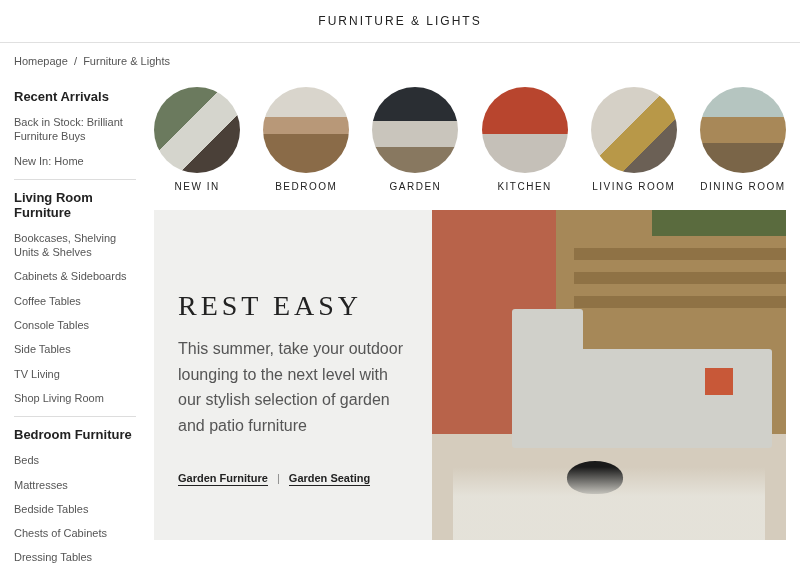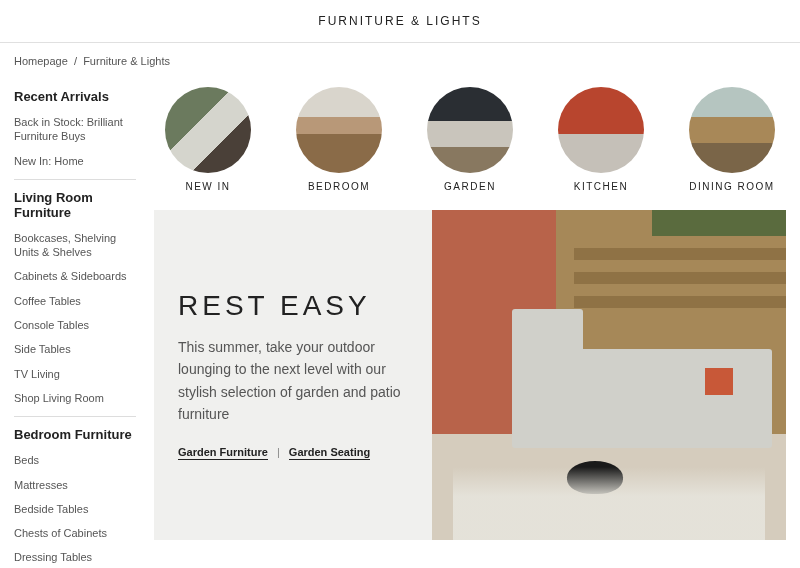--- a/index.html
+++ b/index.html
@@ -20,22 +20,22 @@
 .circle{width:86px;height:86px;border-radius:50%;margin:0 auto 8px;background:#bbb}
 .circle-label{font-size:10px;letter-spacing:1.5px;font-weight:500}
 .c1{background:linear-gradient(135deg,#6b7a5e 40%,#d5d5cd 40%,#d5d5cd 65%,#4a4038 65%)}
 .c2{background:linear-gradient(180deg,#d9d5cc 35%,#b89878 35%,#b89878 55%,#8a6b48 55%)}
 .c3{background:linear-gradient(180deg,#2a2e33 40%,#c9c5bc 40%,#c9c5bc 70%,#887860 70%)}
 .c4{background:linear-gradient(180deg,#b8452e 55%,#c5c0b8 55%)}
 .c5{background:linear-gradient(135deg,#d5d0c6 45%,#b89848 45%,#b89848 68%,#6b6055 68%)}
 .c6{background:linear-gradient(180deg,#b5c5c0 35%,#a88858 35%,#a88858 65%,#7a6548 65%)}
 .hero{display:flex;background:#f0f0ee;min-height:330px}
 .hero-text{width:44%;padding:80px 24px 24px}
-.hero-title{font-family:Liberation Sans, sans-serif;font-size:28px;letter-spacing:4px;font-weight:400;margin-bottom:14px}
-.hero-desc{font-size:14px;color:#555;line-height:1.6;margin-bottom:20px}
+.hero-title{font-family:Liberation Serif, serif;font-size:28px;letter-spacing:4px;font-weight:400;margin-bottom:14px}
+.hero-desc{font-size:16px;color:#555;line-height:1.6;margin-bottom:34px}
 .hero-links{font-size:11px}
 .hero-links a{color:#222;font-weight:700;text-decoration:none;border-bottom:1px solid #222;padding-bottom:1px}
 .hero-sep{padding:0 6px;color:#888}
 .hero-image{flex:1;position:relative;overflow:hidden}
 .hi-bg{position:absolute;inset:0;background:linear-gradient(90deg,#b8634a 0%,#b8634a 35%,#a68858 35%,#a68858 100%)}
 .hi-fence{position:absolute;right:0;top:8%;width:60%;height:45%;background:linear-gradient(180deg,#a68858 0,#a68858 8%,#8f7245 8%,#8f7245 16%,#a68858 16%,#a68858 24%,#8f7245 24%,#8f7245 32%,#a68858 32%,#a68858 40%,#8f7245 40%,#8f7245 48%,#a68858 48%)}
 .hi-green{position:absolute;right:0;top:0;width:38%;height:18%;background:#5a6b3e}
 .hi-sofa{position:absolute;right:4%;top:42%;width:72%;height:30%;background:#d0d0ca;border-radius:3px}
 .hi-sofa::before{content:"";position:absolute;left:-2%;top:-40%;width:28%;height:140%;background:#d0d0ca;border-radius:3px}
 .hi-pil{position:absolute;right:15%;top:48%;width:8%;height:8%;background:#c85838}
@@ -100,20 +100,24 @@
       </div>
       <div class="circle-item">
         <div class="circle c3"></div>
         <div class="circle-label">GARDEN</div>
       </div>
       <div class="circle-item">
         <div class="circle c4"></div>
         <div class="circle-label">KITCHEN</div>
       </div>
       <div class="circle-item">
+        <div class="circle c5"></div>
+        <div class="circle-label">LIVING ROOM</div>
+      </div>
+      <div class="circle-item">
         <div class="circle c6"></div>
         <div class="circle-label">DINING ROOM</div>
       </div>
     </div>
 
     <div class="hero">
       <div class="hero-text">
         <h2 class="hero-title">REST EASY</h2>
         <p class="hero-desc">This summer, take your outdoor lounging to the next level with our stylish selection of garden and patio furniture</p>
         <div class="hero-links">

